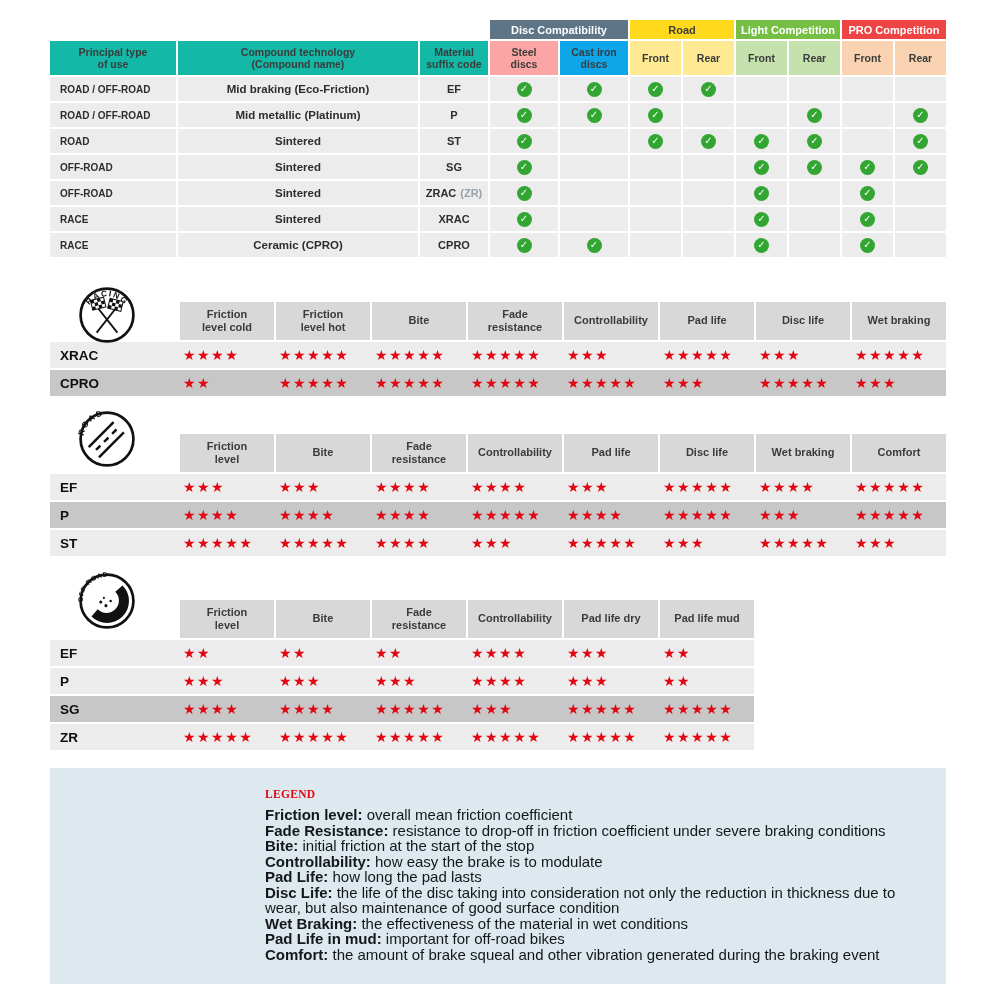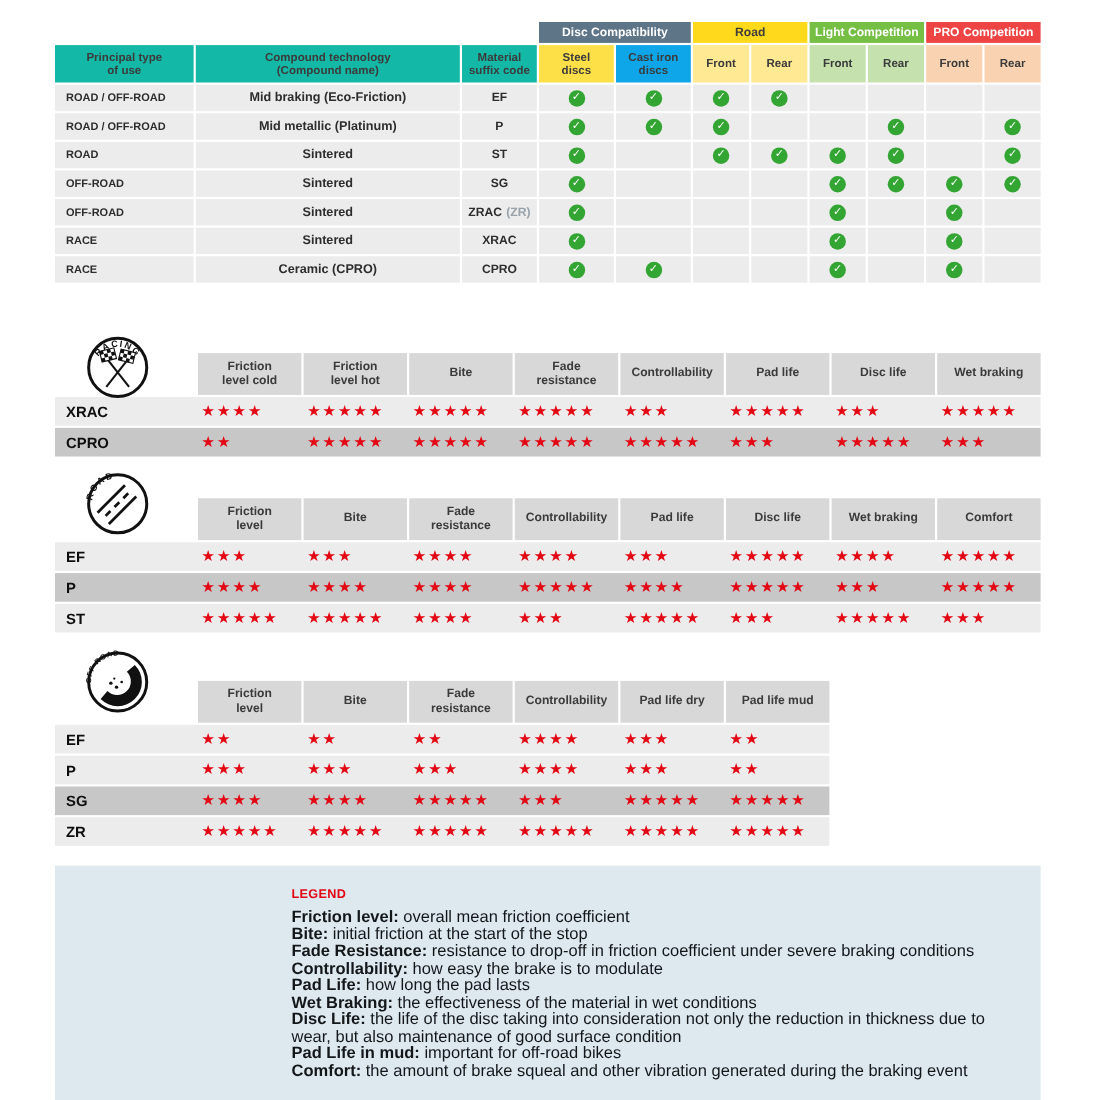--- a/index.html
+++ b/index.html
@@ -3,21 +3,21 @@
 <meta charset="utf-8">
 <style>
   * { margin:0; padding:0; box-sizing:border-box; }
   body {
     width:1000px; height:1000px; overflow:hidden; background:#fff;
     font-family:"Liberation Sans","DejaVu Sans",sans-serif; color:#222;
   }
   .page { width:1000px; padding:20px 52px 0 50px; }
 
   
-  .compat { width:839px; margin-bottom:64px; }
+  .compat { width:839px; margin-bottom:45px; }
   .compat-groups {
     display:grid; grid-template-columns:438px 138px 104px 104px 104px;
     column-gap:2px; height:19px; margin-bottom:2px;
   }
   .cg-spacer { background:transparent; }
   .cgroup { display:flex; align-items:center; justify-content:center;
     font-size:11px; font-weight:bold; }
   .csubrow, .crow {
     display:grid;
     grid-template-columns:126px 240px 68px 68px 68px 51px 51px 51px 51px 51px 51px;
@@ -64,21 +64,21 @@
   .rt-row.dark  { background:#c7c7c7; }
   .rt-label { width:128px; flex:none; padding-left:10px; font-weight:bold; font-size:13.5px; color:#0e0e0e; }
   .rt-stars {
     width:96px; flex:none; padding-left:5px; color:#e30613; font-size:14px;
     letter-spacing:1.5px; white-space:nowrap; line-height:26px;
     font-family:"DejaVu Sans",sans-serif;
   }
 
   
   .legend { width:896px; background:#dde9ef; padding:20px 30px 22px 215px; margin-top:0; }
-  .lg-title { color:#e30613; font-weight:bold; font-size:11.5px; margin-bottom:7px; letter-spacing:.3px; }
+  .lg-title { color:#e30613; font-weight:bold; font-size:11.5px; margin-bottom:7px; letter-spacing:.3px;font-family:Liberation Serif, serif; }
   .lg-line { font-size:15px; line-height:15.5px; color:#14171a; }
   .lg-term { font-weight:bold; }
 </style>
 </head>
 <body>
 
 <div class="page">
 
   <div class="compat">
     <div class="compat-groups" id="compat-groups">
@@ -88,21 +88,21 @@
         <div class="cgroup" style="background: rgb(116, 191, 68); color: rgb(255, 255, 255);">Light Competition</div>
         <div class="cgroup" style="background: #ef4444; color: rgb(255, 255, 255);">PRO Competition</div>
       </div>
     <div class="csubrow" id="compat-sub">
         <div class="chead">Principal type
 of use</div>
         <div class="chead">Compound technology
 (Compound name)</div>
         <div class="chead">Material
 suffix code</div>
-        <div class="csub" style="background: #fde047;">Steel
+        <div class="csub" style="background: #fca5a5;">Steel
 discs</div>
         <div class="csub" style="background: #0ea5e9;">Cast iron
 discs</div>
         <div class="csub" style="background: rgb(255, 233, 146);">Front</div>
         <div class="csub" style="background: rgb(255, 233, 146);">Rear</div>
         <div class="csub" style="background: rgb(197, 225, 173);">Front</div>
         <div class="csub" style="background: rgb(197, 225, 173);">Rear</div>
         <div class="csub" style="background: rgb(249, 211, 177);">Front</div>
         <div class="csub" style="background: rgb(249, 211, 177);">Rear</div>
       </div>
@@ -478,24 +478,24 @@
           <div class="rt-stars">★★★★★</div>
           <div class="rt-stars">★★★★★</div>
         </div>
       </div>
   </section>
 
   <div class="legend">
     <div class="lg-title">LEGEND</div>
     <div id="legend-items">
         <div class="lg-line"><span class="lg-term">Friction level:</span><span class="lg-desc">&nbsp;overall mean friction coefficient</span></div>
+        <div class="lg-line"><span class="lg-term">Fade Resistance:</span><span class="lg-desc">&nbsp;resistance to drop-off in friction coefficient under severe braking conditions</span></div>
         <div class="lg-line"><span class="lg-term">Bite:</span><span class="lg-desc">&nbsp;initial friction at the start of the stop</span></div>
-        <div class="lg-line"><span class="lg-term">Fade Resistance:</span><span class="lg-desc">&nbsp;resistance to drop-off in friction coefficient under severe braking conditions</span></div>
         <div class="lg-line"><span class="lg-term">Controllability:</span><span class="lg-desc">&nbsp;how easy the brake is to modulate</span></div>
         <div class="lg-line"><span class="lg-term">Pad Life:</span><span class="lg-desc">&nbsp;how long the pad lasts</span></div>
+        <div class="lg-line"><span class="lg-term">Disc Life:</span><span class="lg-desc">&nbsp;the life of the disc taking into consideration not only the reduction in thickness due to wear, but also maintenance of good surface condition</span></div>
         <div class="lg-line"><span class="lg-term">Wet Braking:</span><span class="lg-desc">&nbsp;the effectiveness of the material in wet conditions</span></div>
-        <div class="lg-line"><span class="lg-term">Disc Life:</span><span class="lg-desc">&nbsp;the life of the disc taking into consideration not only the reduction in thickness due to wear, but also maintenance of good surface condition</span></div>
         <div class="lg-line"><span class="lg-term">Pad Life in mud:</span><span class="lg-desc">&nbsp;important for off-road bikes</span></div>
         <div class="lg-line"><span class="lg-term">Comfort:</span><span class="lg-desc">&nbsp;the amount of brake squeal and other vibration generated during the braking event</span></div>
       </div>
   </div>
 
 </div>
 
 </body></html>

